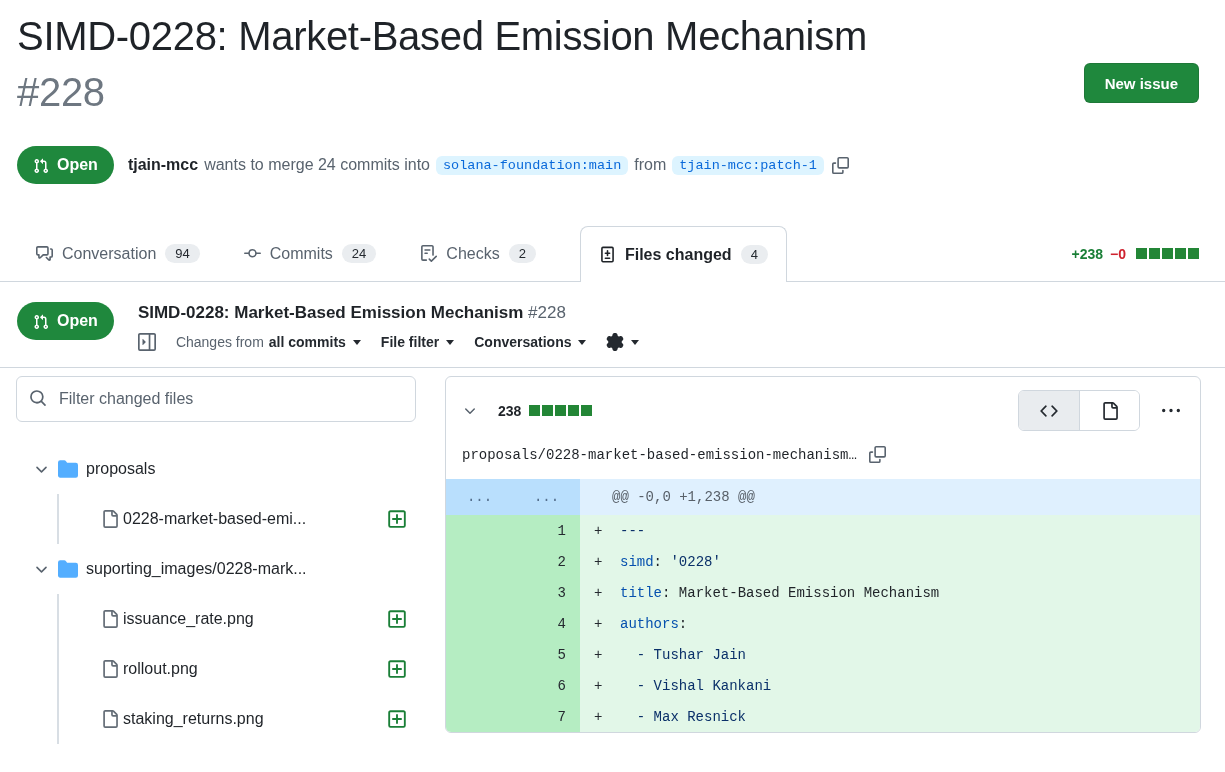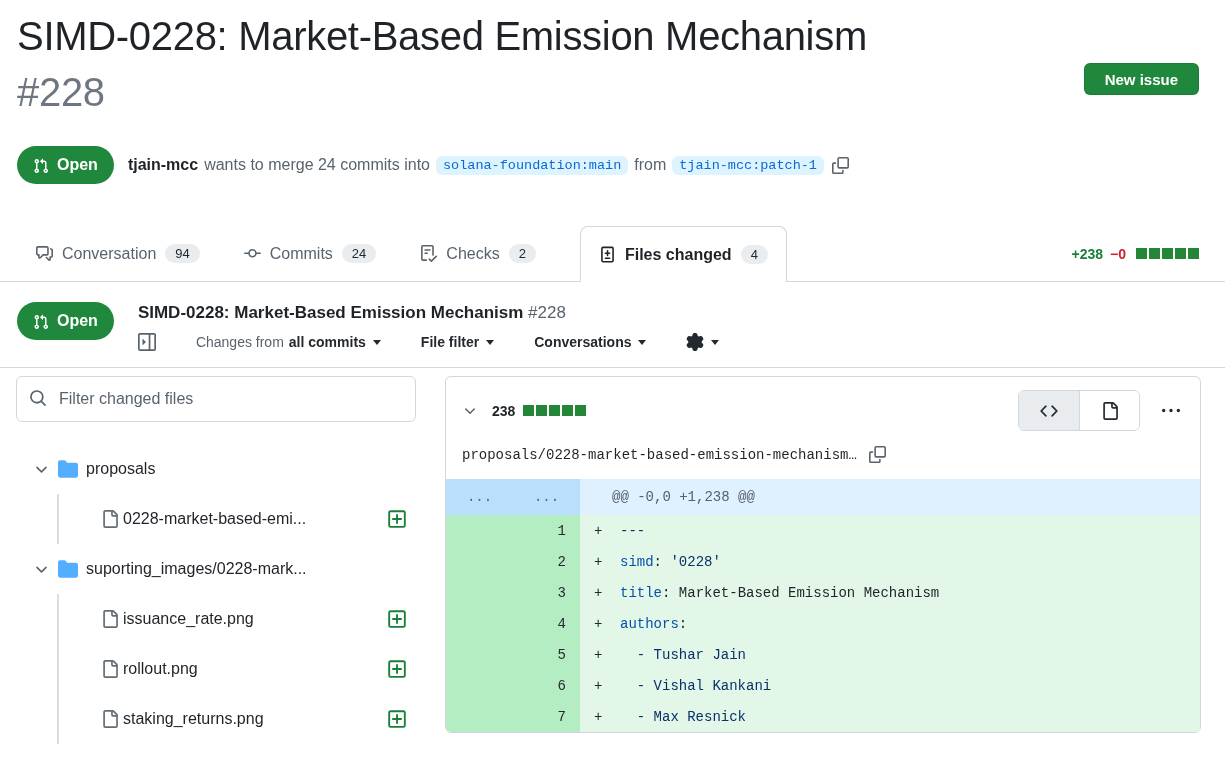--- a/index.html
+++ b/index.html
@@ -4,21 +4,21 @@
 <style>
   * { box-sizing: border-box; margin: 0; padding: 0; }
   html, body { width: 1225px; height: 772px; overflow: hidden; background: #fff;
     font-family: "Liberation Sans", sans-serif; color: #1f2328; }
 
   
   .top { position: relative; padding: 0 26px 0 17px; }
   .pr-title { font-size: 40px; line-height: 56px; font-weight: 400; max-width: 870px;
     margin-top: 8px; letter-spacing: -0.3px; }
   .pr-title .issue-num { color: #6e7781; font-weight: 300; }
-  .new-issue-btn { position: absolute; top: 55px; right: 26px; height: 32px; padding: 0 20px;
+  .new-issue-btn { position: absolute; top: 55px; right: 26px; height: 40px; padding: 0 20px;
     background: #1f883d; color: #fff; border: 1px solid rgba(27,31,36,.15); border-radius: 6px;
     font-size: 15px; font-weight: 700; cursor: pointer; font-family: inherit; }
 
   .status-row { display: flex; align-items: center; margin-top: 26px; gap: 14px; }
   .state-pill { display: inline-flex; align-items: flex-end; gap: 8px; background: #1f883d;
     color: #fff; border-radius: 999px; padding: 10px 16px; font-size: 16px; font-weight: 700; }
   .merge-desc { font-size: 16px; color: #59636e; display: flex; align-items: center; gap: 6px; flex-wrap: wrap; }
   .merge-desc .author { font-weight: 700; color: #1f2328; }
   .branch-pill { background: #ddf4ff; color: #0969da; border-radius: 6px; padding: 2px 7px;
     font-family: "Liberation Mono", monospace; font-size: 13.5px; }
@@ -42,21 +42,21 @@
   .adds { color: #1a7f37; } .dels { color: #cf222e; margin-left: 3px; }
   .blocks { display: inline-flex; gap: 2px; margin-left: 6px; }
   .blocks span { width: 11px; height: 11px; background: #238636; display: inline-block; }
 
   
   .sticky-bar { display: flex; align-items: flex-start; gap: 24px;
     padding: 20px 26px 16px 17px; border-bottom: 1px solid #d0d7de; }
   .sticky-bar .state-pill { padding: 10px 16px; }
   .sticky-title { font-size: 17px; font-weight: 700; line-height: 22px; }
   .sticky-title .issue-num { color: #59636e; font-weight: 400; }
-  .sticky-controls { display: flex; align-items: center; gap: 40px; margin-top: 9px;
+  .sticky-controls { display: flex; align-items: center; gap: 20px; margin-top: 9px;
     font-size: 14px; color: #59636e; }
   .sticky-controls .ctl { display: inline-flex; align-items: center; gap: 5px; cursor: pointer; }
   .ctl b { color: #24292f; font-weight: 700; }
   .ctl .strong { color: #24292f; font-weight: 600; }
   .caret { width: 0; height: 0; border-left: 4px solid transparent; border-right: 4px solid transparent;
     border-top: 5px solid #24292f; display: inline-block; margin-left: 2px; }
   .collapse-icon { color: #59636e; display: inline-flex; }
 
   
   .main { display: flex; align-items: flex-start; padding: 8px 24px 0 16px; height: 389px; }
@@ -77,21 +77,21 @@
   .file-icon { color: #636c76; }
   .chev { color: #59636e; display: inline-flex; }
   .tree-label { white-space: nowrap; overflow: hidden; }
   .added-icon { margin-left: auto; margin-right: 30px; color: #1a7f37; display: inline-flex; flex-shrink: 0; }
 
   
   .diff-panel { flex: 1; margin-left: 8px; border: 1px solid #d0d7de; border-radius: 6px;
     overflow: hidden; display: flex; flex-direction: column; background: #fff; }
   .diff-head { padding: 13px 16px 14px; }
   .dh-row1 { display: flex; align-items: center; }
-  .dh-count { font-size: 14px; font-weight: 700; margin-left: 14px; }
+  .dh-count { font-size: 14px; font-weight: 700; margin-left: 20px; }
   .dh-row1 .blocks { margin-left: 8px; }
   .dh-right { margin-left: auto; display: flex; align-items: center; }
   .seg { display: flex; border: 1px solid #d0d7de; border-radius: 6px; overflow: hidden; height: 41px; }
   .seg-btn { width: 60px; display: flex; align-items: center; justify-content: center;
     background: #fff; border: none; cursor: pointer; color: #24292f; }
   .seg-btn.active { background: #e9ecef; }
   .seg-btn + .seg-btn { border-left: 1px solid #d0d7de; }
   .kebab-btn { background: none; border: none; cursor: pointer; margin-left: 18px; color: #24292f;
     display: inline-flex; padding: 4px; }
   .dh-row2 { display: flex; align-items: center; gap: 10px; margin-top: 13px;

